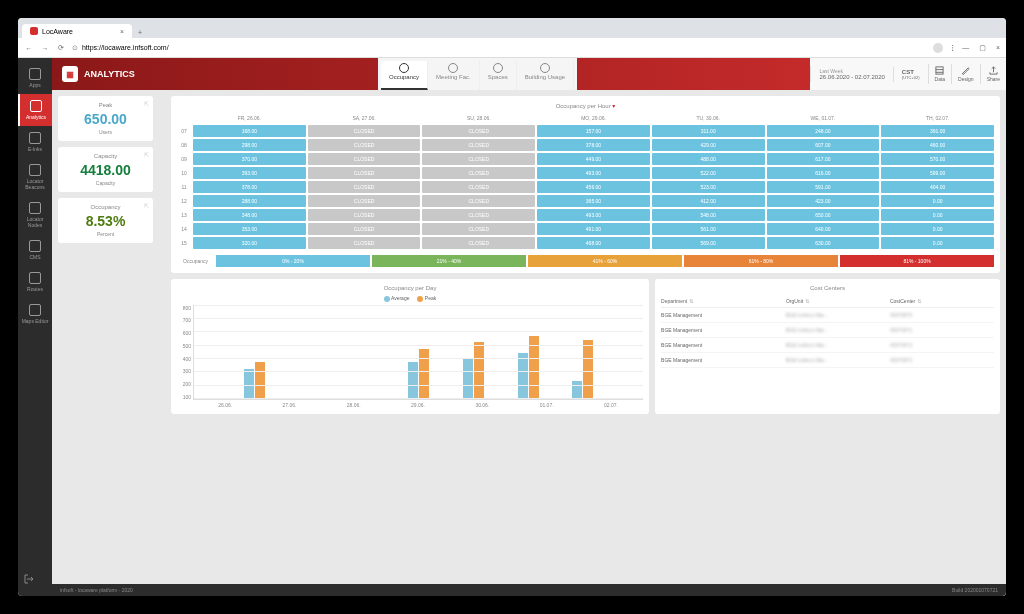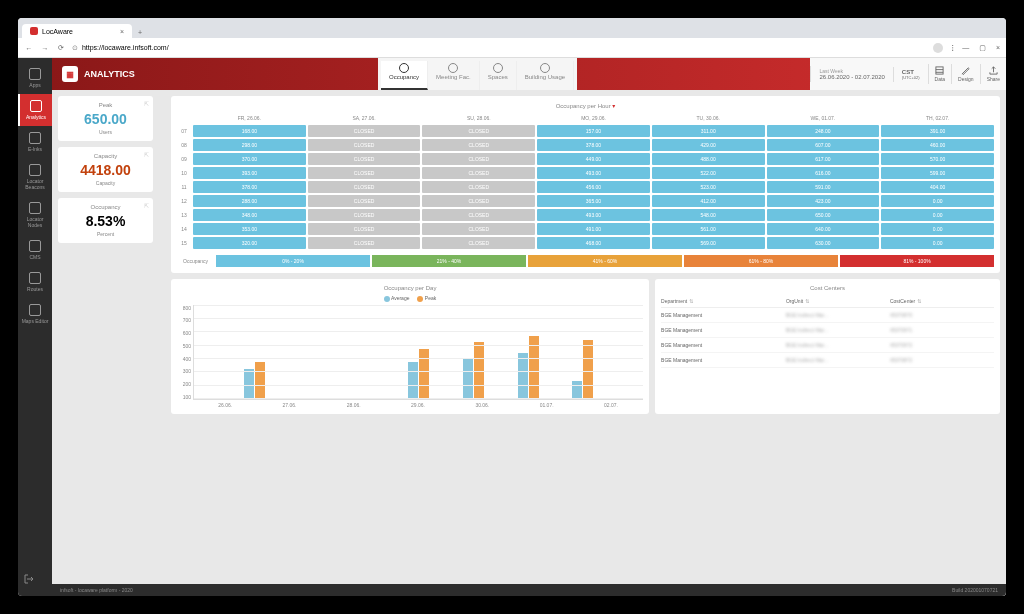--- a/index.html
+++ b/index.html
@@ -43,22 +43,22 @@
 .tool-btn svg { width: 9px; height: 9px; }
 
 .content { flex: 1; background: #e8e8e8; padding: 6px; display: flex; gap: 18px; overflow: hidden; }
 
 .kpi-col { width: 95px; display: flex; flex-direction: column; gap: 6px; }
 .kpi-card { background: #fff; border-radius: 3px; padding: 6px; text-align: center; position: relative; }
 .kpi-title { font-size: 6px; color: #888; margin-bottom: 3px; }
 .kpi-value { font-size: 14px; font-weight: bold; }
 .kpi-unit { font-size: 5px; color: #888; margin-top: 2px; }
 .k-blue { color: #4aa8c9; }
-.k-orange { color: #c2410c; }
-.k-green { color: #000000; }
+.k-orange { color: #15803d; }
+.k-green { color: #4d7c0f; }
 .kpi-arrow { position: absolute; top: 4px; right: 4px; font-size: 6px; color: #ccc; }
 
 .right-col { flex: 1; display: flex; flex-direction: column; gap: 6px; overflow: hidden; }
 
 .heatmap-card { background: #fff; border-radius: 3px; padding: 6px; display: flex; flex-direction: column; }
 .card-title { text-align: center; font-size: 6px; color: #888; margin-bottom: 4px; }
 .hm-grid { display: grid; grid-template-columns: 14px repeat(7, 1fr); gap: 2px; font-size: 5px; }
 .hm-head { text-align: center; color: #888; padding: 2px; }
 .hm-hour { text-align: center; color: #888; display: flex; align-items: center; justify-content: center; }
 .hm-cell { color: #fff; text-align: center; padding: 3px 0; border-radius: 1px; font-size: 5px; }

